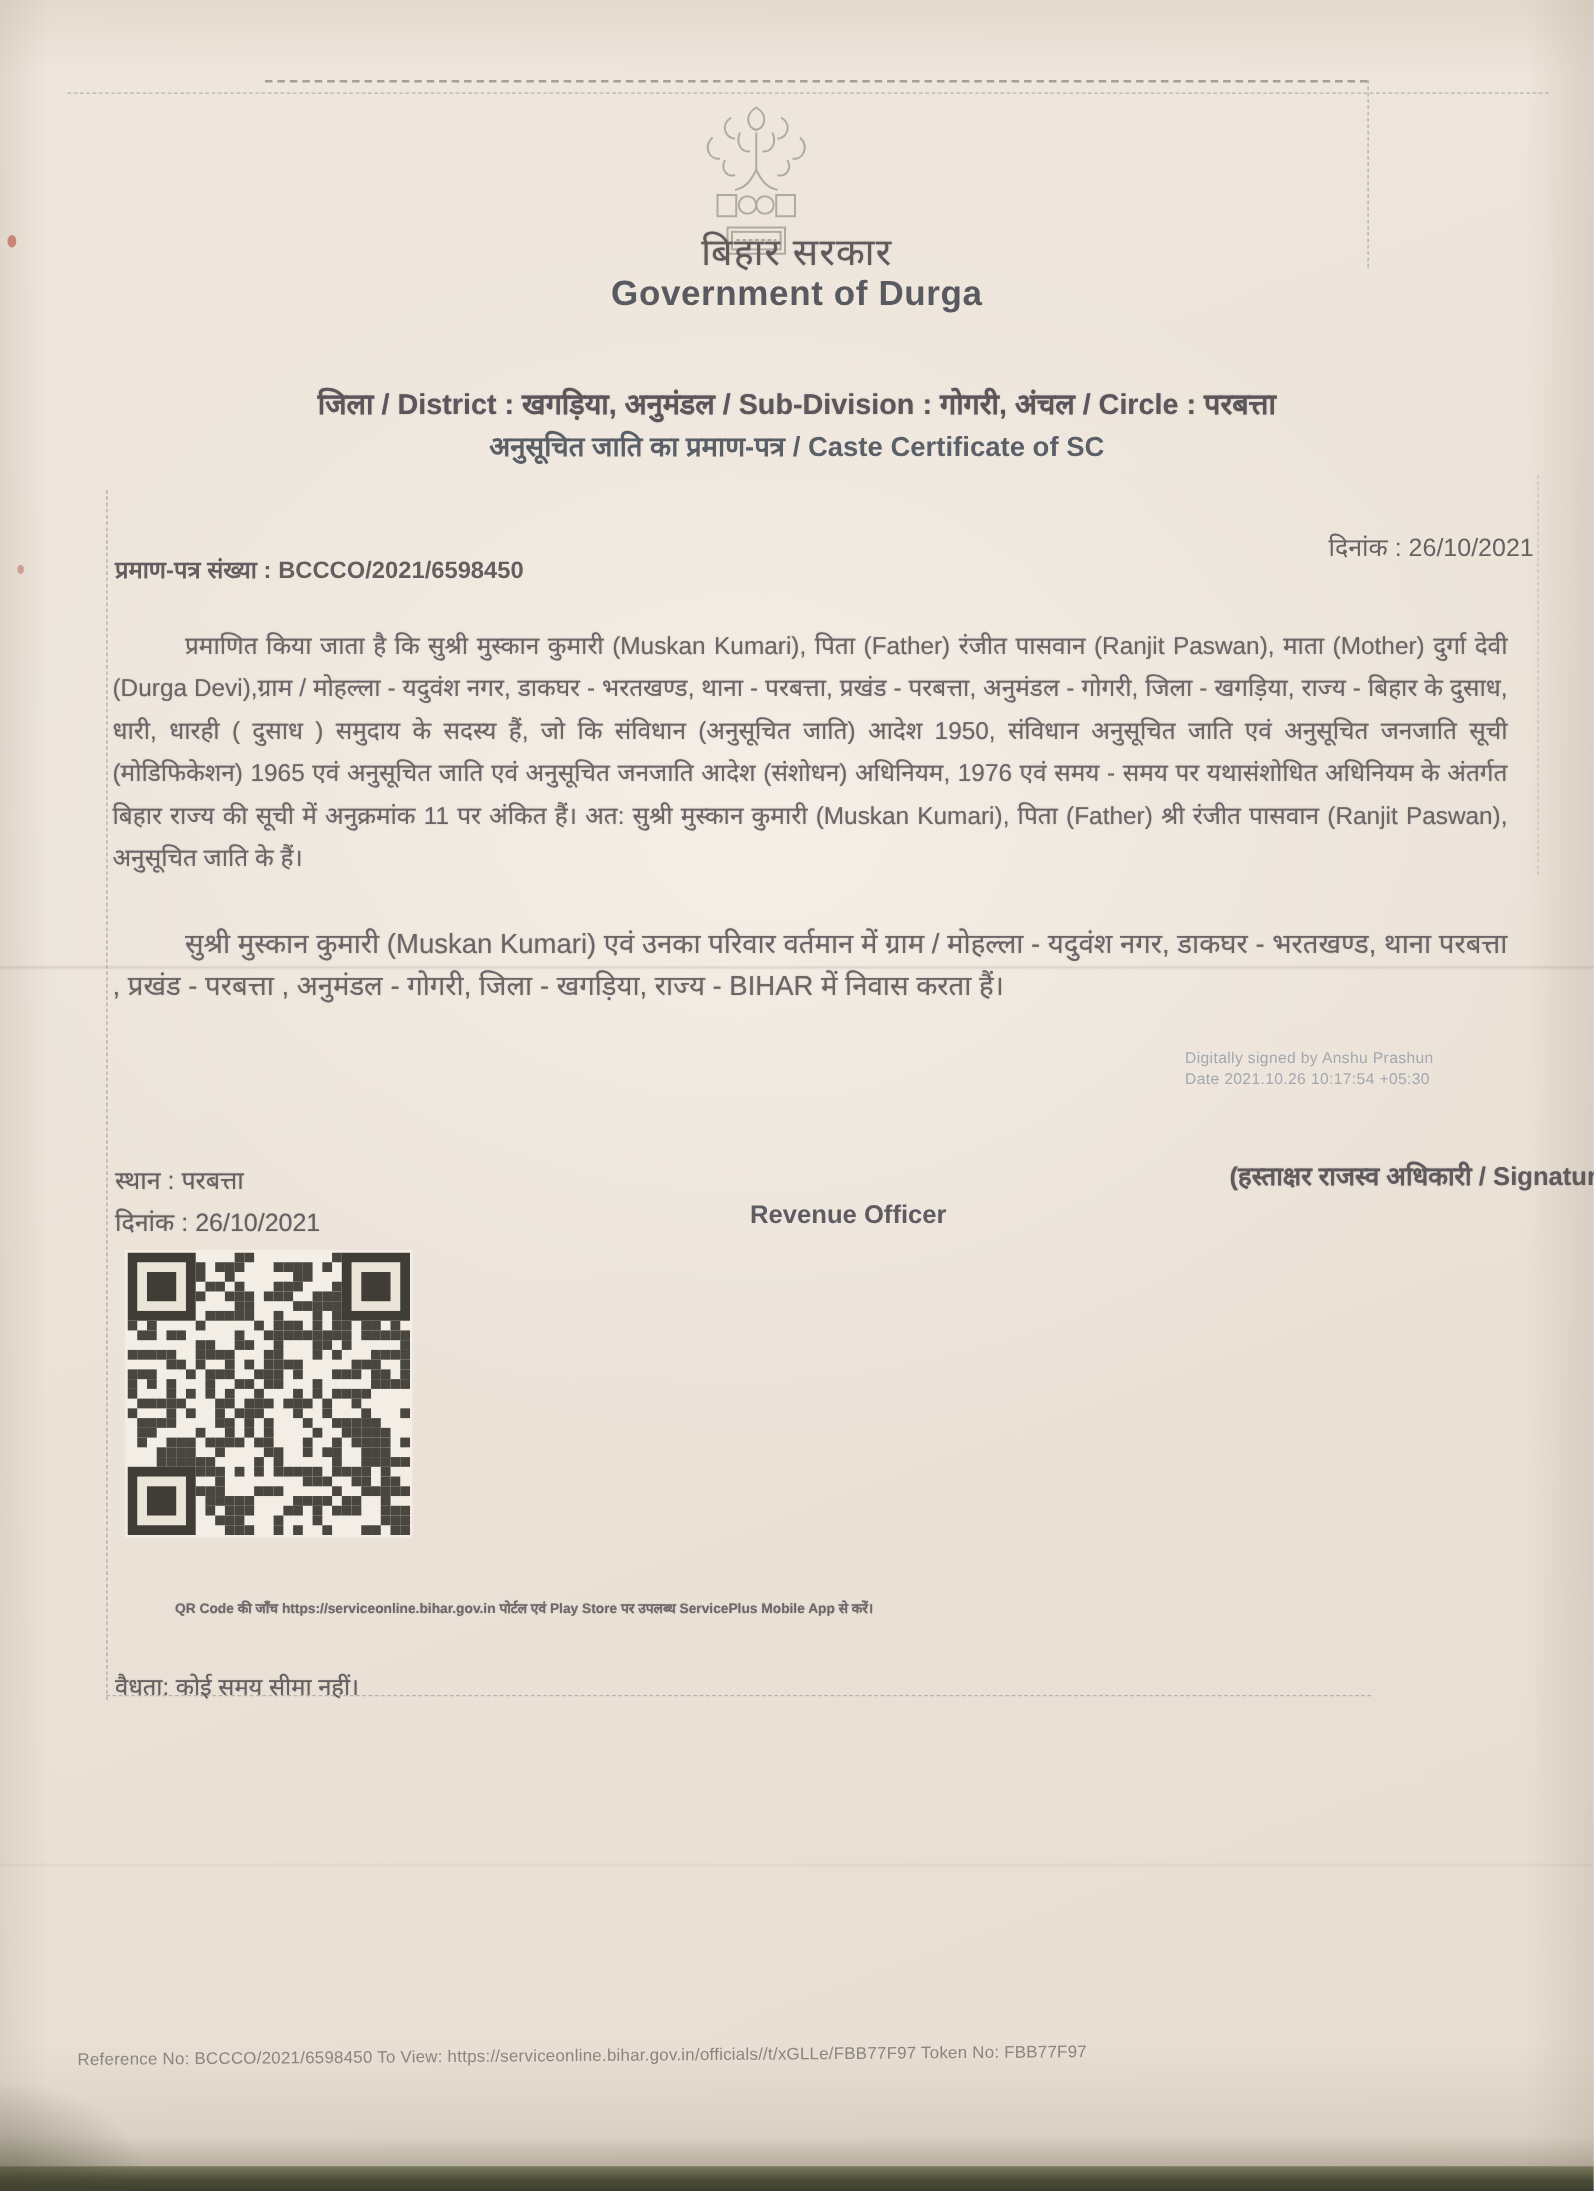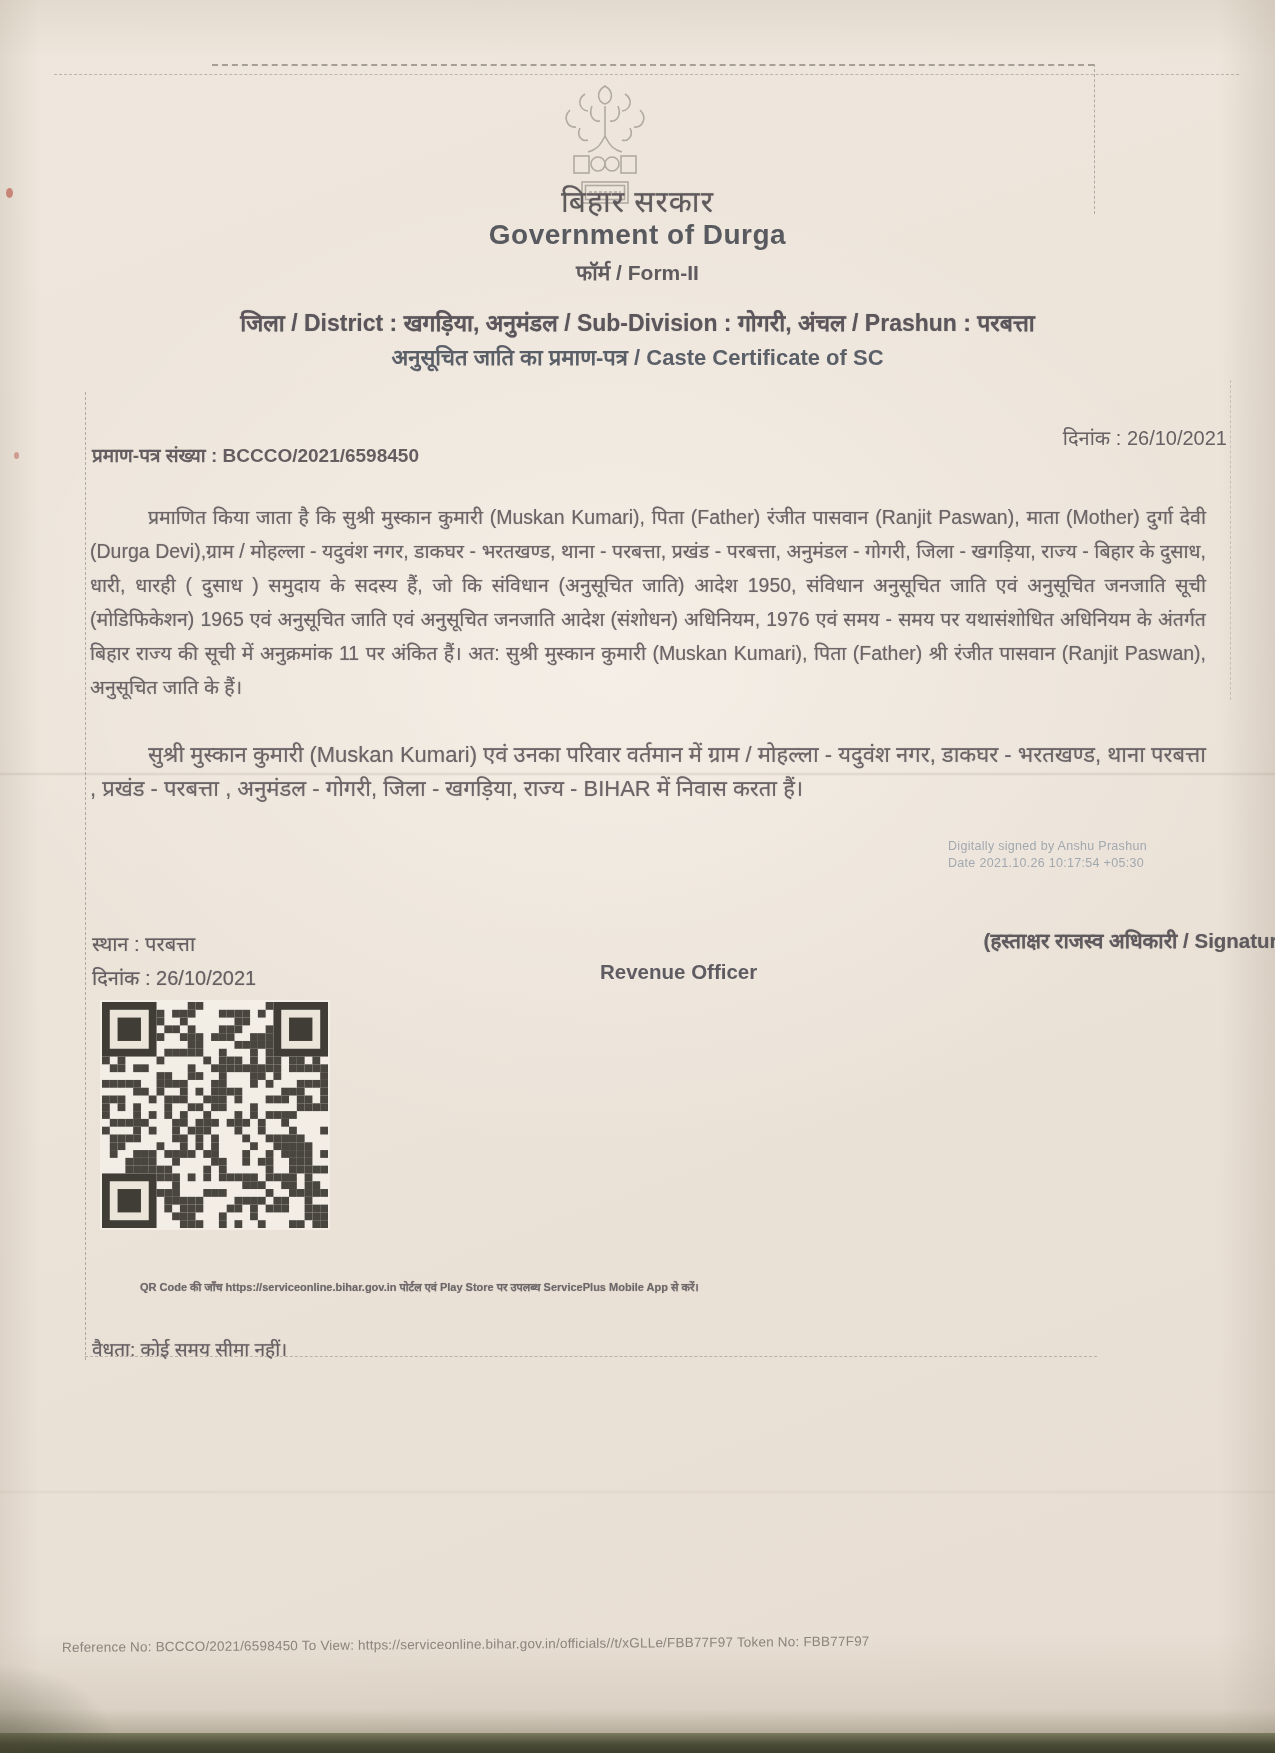--- a/index.html
+++ b/index.html
@@ -75,23 +75,22 @@
         <circle cx="72" cy="86" r="7"></circle>
         <rect x="42" y="104" width="46" height="21"></rect>
         <rect x="45.5" y="107.5" width="39" height="14"></rect>
         <path d="M49 114 H81" stroke-dasharray="3 2"></path>
       </g>
     </svg>
   </div>
 
   <div class="txt center soft" style="top:180px;font-size:30px;color:#5f5a5c;letter-spacing:1px;">बिहार सरकार</div>
   <div class="txt center" style="top:219px;font-size:28px;font-weight:bold;color:#585a60;letter-spacing:.5px;">Government of Durga</div>
-  <div class="txt center" style="top:258px;font-size:21px;font-weight:bold;color:#5e5a5e;">फॉर्म / Form-II</div>
-
-  <div class="txt center soft" style="top:306px;font-size:23px;font-weight:bold;color:#5b565b;">जिला / District : खगड़िया, अनुमंडल / Sub-Division : गोगरी, अंचल / Prashun : परबत्ता</div>
+
+  <div class="txt center soft" style="top:306px;font-size:23px;font-weight:bold;color:#5b565b;">जिला / District : खगड़िया, अनुमंडल / Sub-Division : गोगरी, अंचल / Circle : परबत्ता</div>
   <div class="txt center" style="top:341px;font-size:22px;font-weight:bold;color:#5a5f68;">अनुसूचित जाति का प्रमाण-पत्र / Caste Certificate of SC</div>
 
   <div class="txt" style="top:424px;left:0;right:48px;text-align:right;font-size:20px;color:#676164;">दिनांक : 26/10/2021</div>
   <div class="txt" style="top:442px;left:92px;font-size:19px;font-weight:bold;color:#645e61;">प्रमाण-पत्र संख्या : BCCCO/2021/6598450</div>
 
   <div class="txt soft" style="left:90px;top:500px;width:1116px;font-size:19.5px;line-height:34px;text-align:justify;text-align-last:left;text-indent:58px;color:#6b6567;">प्रमाणित किया जाता है कि सुश्री मुस्कान कुमारी (Muskan Kumari), पिता (Father) रंजीत पासवान (Ranjit Paswan), माता (Mother) दुर्गा देवी (Durga Devi),ग्राम / मोहल्ला - यदुवंश नगर, डाकघर - भरतखण्ड, थाना - परबत्ता, प्रखंड - परबत्ता, अनुमंडल - गोगरी, जिला - खगड़िया, राज्य - बिहार के दुसाध, धारी, धारही ( दुसाध ) समुदाय के सदस्य हैं, जो कि संविधान (अनुसूचित जाति) आदेश 1950, संविधान अनुसूचित जाति एवं अनुसूचित जनजाति सूची (मोडिफिकेशन) 1965 एवं अनुसूचित जाति एवं अनुसूचित जनजाति आदेश (संशोधन) अधिनियम, 1976 एवं समय - समय पर यथासंशोधित अधिनियम के अंतर्गत बिहार राज्य की सूची में अनुक्रमांक 11 पर अंकित हैं। अत: सुश्री मुस्कान कुमारी (Muskan Kumari), पिता (Father) श्री रंजीत पासवान (Ranjit Paswan), अनुसूचित जाति के हैं।</div>
 
   <div class="txt soft" style="left:90px;top:738px;width:1116px;font-size:22px;line-height:34px;text-align:justify;text-align-last:left;text-indent:58px;color:#6b6567;">सुश्री मुस्कान कुमारी (Muskan Kumari) एवं उनका परिवार वर्तमान में ग्राम / मोहल्ला - यदुवंश नगर, डाकघर - भरतखण्ड, थाना परबत्ता , प्रखंड - परबत्ता , अनुमंडल - गोगरी, जिला - खगड़िया, राज्य - BIHAR में निवास करता हैं।</div>
 
   <div class="txt digital" style="left:948px;top:838px;">

